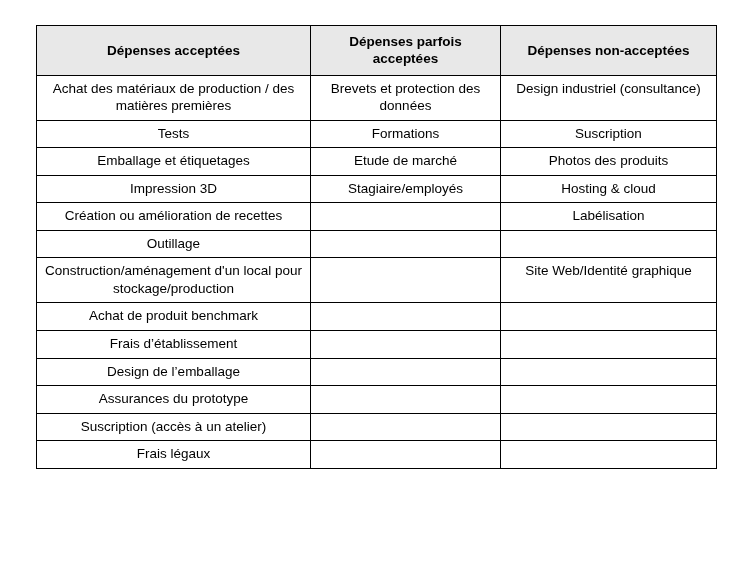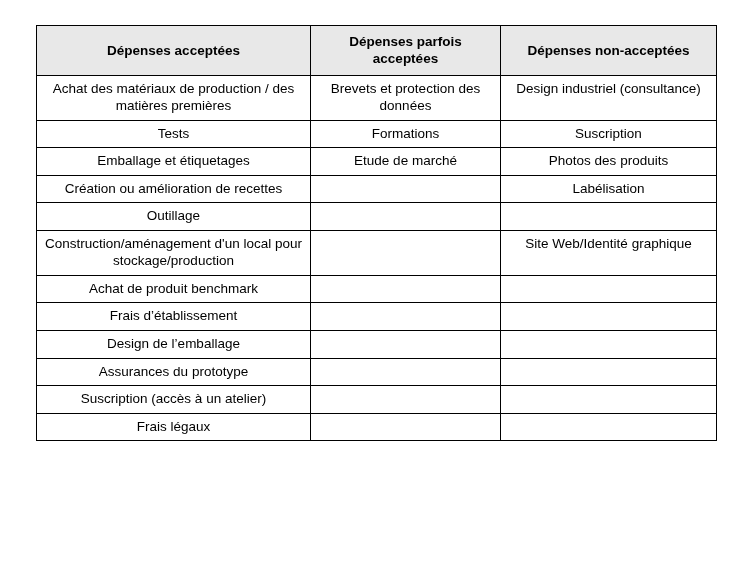--- a/index.html
+++ b/index.html
@@ -87,20 +87,25 @@
             <td>Tests</td>
             <td>Formations</td>
             <td>Suscription</td>
           </tr>
           <tr>
             <td>Emballage et étiquetages</td>
             <td>Etude de marché</td>
             <td>Photos des produits</td>
           </tr>
           <tr>
+            <td>Impression 3D</td>
+            <td>Stagiaire/employés</td>
+            <td>Hosting &amp; cloud</td>
+          </tr>
+          <tr>
             <td class="two-line">Création ou amélioration de recettes</td>
             <td class="two-line blank"></td>
             <td class="two-line">Labélisation</td>
           </tr>
           <tr>
             <td>Outillage</td>
             <td class="blank"></td>
             <td class="blank"></td>
           </tr>
           <tr>

